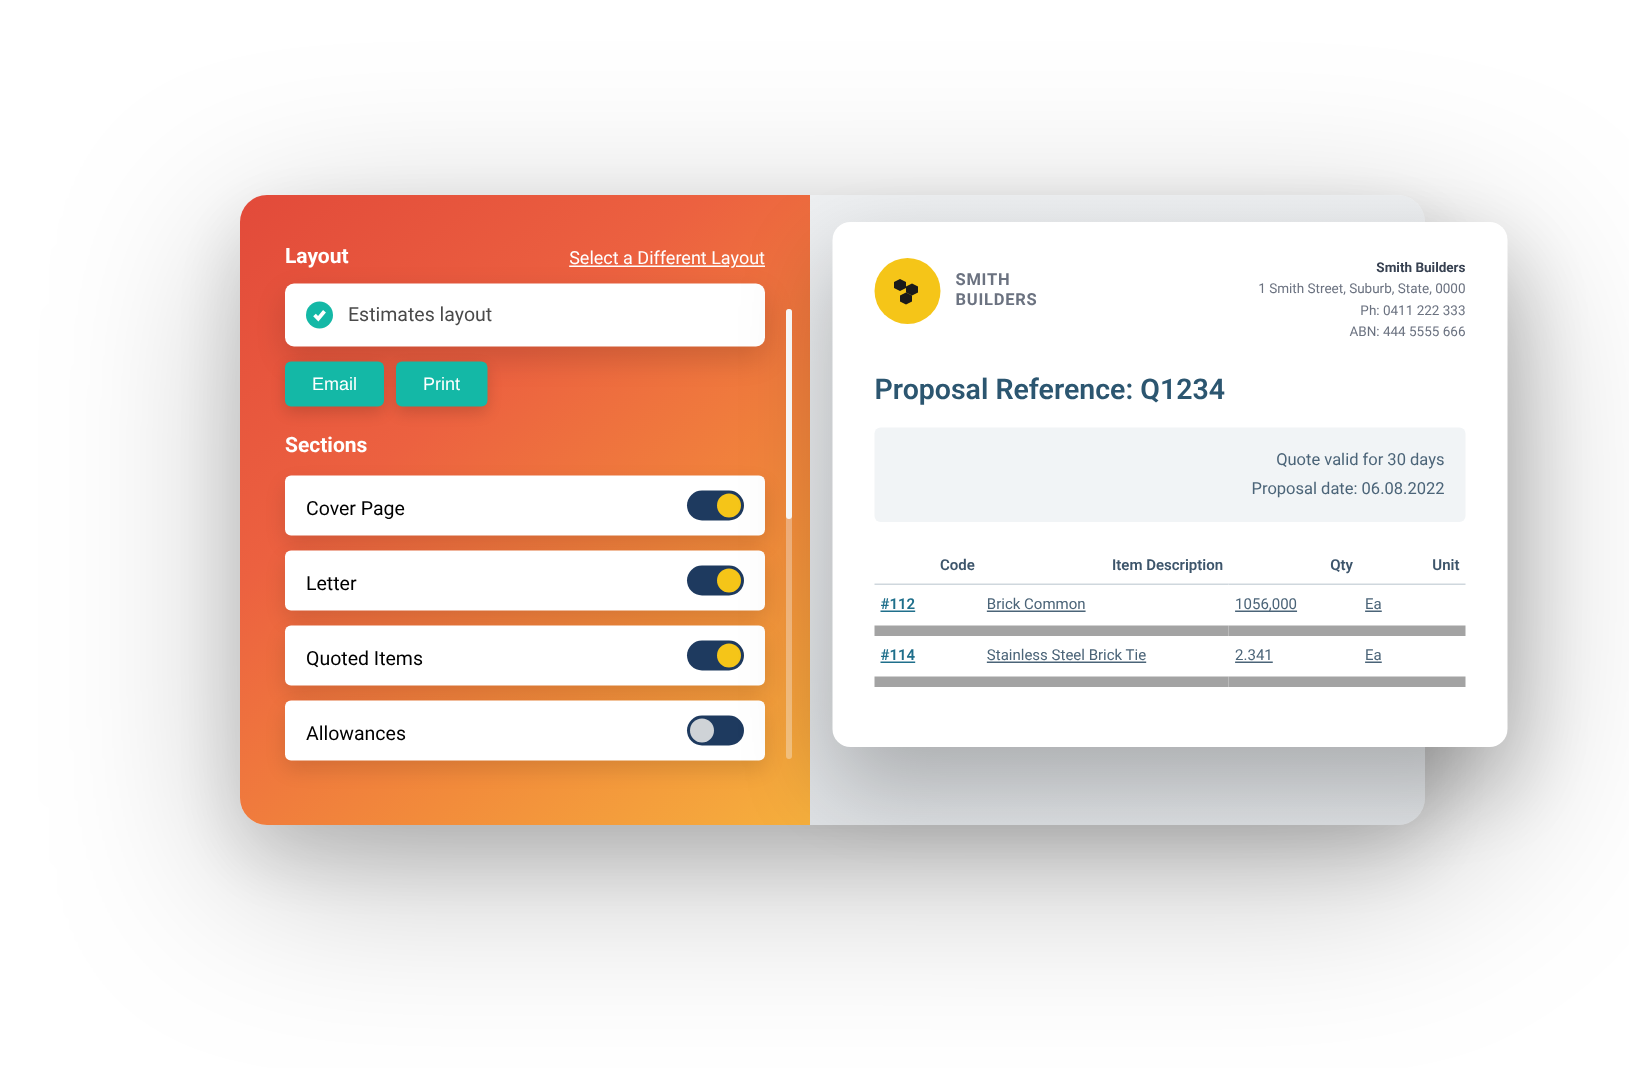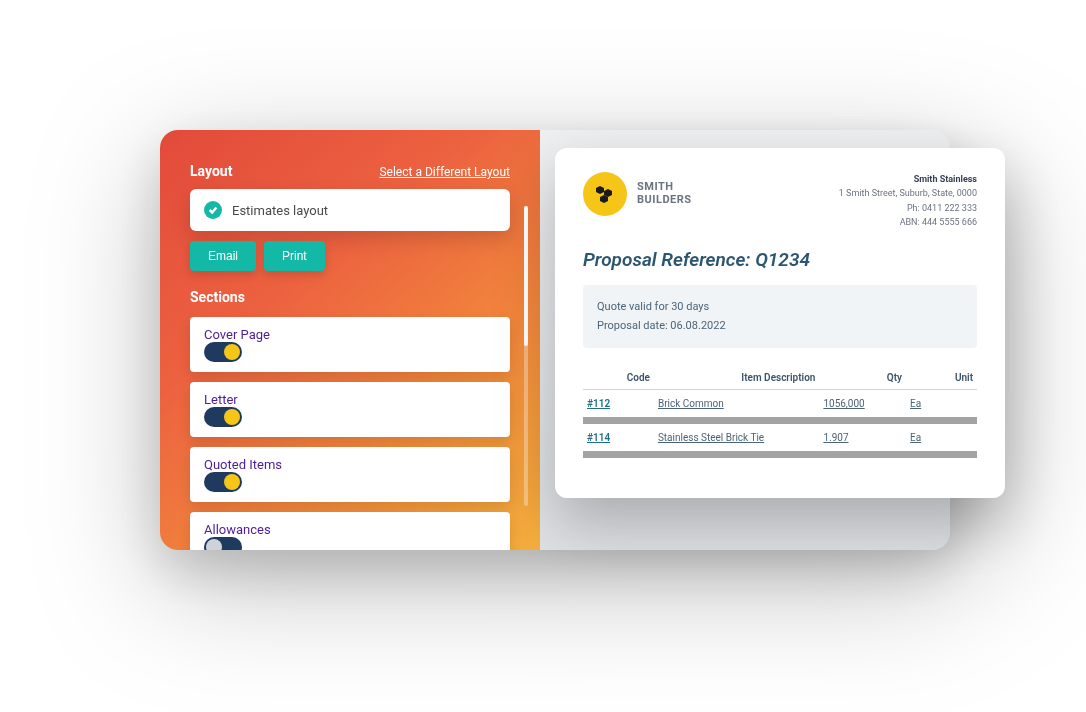--- a/index.html
+++ b/index.html
@@ -61,24 +61,23 @@
   .btn-row { display: flex; justify-content: flex-start; gap: 8px; margin-bottom: 18px; }
   .btn {
     background: #14b8a6; color: #fff; border: none;
     padding: 8px 18px; border-radius: 4px; font-size: 12px;
     cursor: pointer;
     box-shadow: 0 4px 10px rgba(0,0,0,0.15);
   }
   .h-sections { font-weight: 700; font-size: 14px; margin-bottom: 12px; margin-top: 15px; }
   .section-item {
     background: #fff; border-radius: 4px;
-    padding: 10px 14px; display: flex; justify-content: space-between; align-items: flex-start;
-    margin-bottom: 10px; color: #4c1d95; font-size: 13px;
+    padding: 10px 14px; display: flex; justify-content: space-between; align-items: flex-end;
+    margin-bottom: 10px; color: #000000; font-size: 13px;
     box-shadow: 0 6px 14px rgba(0,0,0,0.12);
-    flex-direction: column;
   }
   .toggle {
     width: 38px; height: 20px; border-radius: 10px;
     position: relative; cursor: pointer;
     background: #1e3a5f;
   }
   .toggle .knob {
     position: absolute; top: 2px; width: 16px; height: 16px; border-radius: 50%;
     transition: left .15s;
   }
@@ -107,24 +106,24 @@
   }
   .pv-head { display: flex; justify-content: space-between; align-items: flex-start; margin-bottom: 18px; }
   .brand { display: flex; align-items: center; gap: 10px; }
   .logo {
     width: 44px; height: 44px; border-radius: 50%; background: #f5c518;
     display: flex; align-items: center; justify-content: center;
   }
   .brand-name { font-size: 11px; font-weight: 700; color: #6b7280; line-height: 1.15; letter-spacing: 0.5px; }
   .addr { text-align: right; font-size: 9px; color: #6b7280; line-height: 1.6; }
   .addr .company { font-weight: 700; color:#374151; }
-  .pv-title { color: #2c5670; font-size: 19px; font-weight: 600; margin-bottom: 14px; font-style: italic; }
+  .pv-title { color: #2c5670; font-size: 19px; font-weight: 600; margin-bottom: 14px; }
   .pv-info {
     background: #f1f4f6; border-radius: 4px; padding: 12px 14px;
-    font-size: 11px; color: #4b6478; margin-bottom: 18px; line-height: 1.8;
+    font-size: 11px; color: #4b6478; margin-bottom: 18px; line-height: 1.8; text-align: right;
   }
   table { width: 100%; border-collapse: collapse; font-size: 10px; }
   thead th {
     text-align: right; color: #3d556b; font-weight: 600;
     border-bottom: 1px solid #cfd7dd; padding: 6px 4px;
   }
   tbody td {
     padding: 8px 4px; color: #4b6478;
     border-bottom: 7px solid #a3a3a3;
     text-decoration: underline;
@@ -200,21 +199,21 @@
               <polygon points="11,13 15,15 15,19 11,21 7,19 7,15"></polygon>
             </g>
           </svg>
         </div>
         <div class="brand-name">
           <div>SMITH</div>
           <div>BUILDERS</div>
         </div>
       </div>
       <div class="addr">
-        <div class="company">Smith Stainless</div>
+        <div class="company">Smith Builders</div>
         <div>1 Smith Street, Suburb, State, 0000</div>
         <div>Ph: 0411 222 333</div>
         <div>ABN: 444 5555 666</div>
       </div>
     </div>
 
     <div class="pv-title">Proposal Reference: Q1234</div>
 
     <div class="pv-info">
       <div>Quote valid for 30 days</div>
@@ -233,19 +232,19 @@
       <tbody>
         <tr>
           <td class="code">#112</td>
           <td>Brick Common</td>
           <td>1056,000</td>
           <td>Ea</td>
         </tr>
         <tr>
           <td class="code">#114</td>
           <td>Stainless Steel Brick Tie</td>
-          <td>1.907</td>
+          <td>2.341</td>
           <td>Ea</td>
         </tr>
       </tbody>
     </table>
   </div>
 </div>
 
 </body></html>

